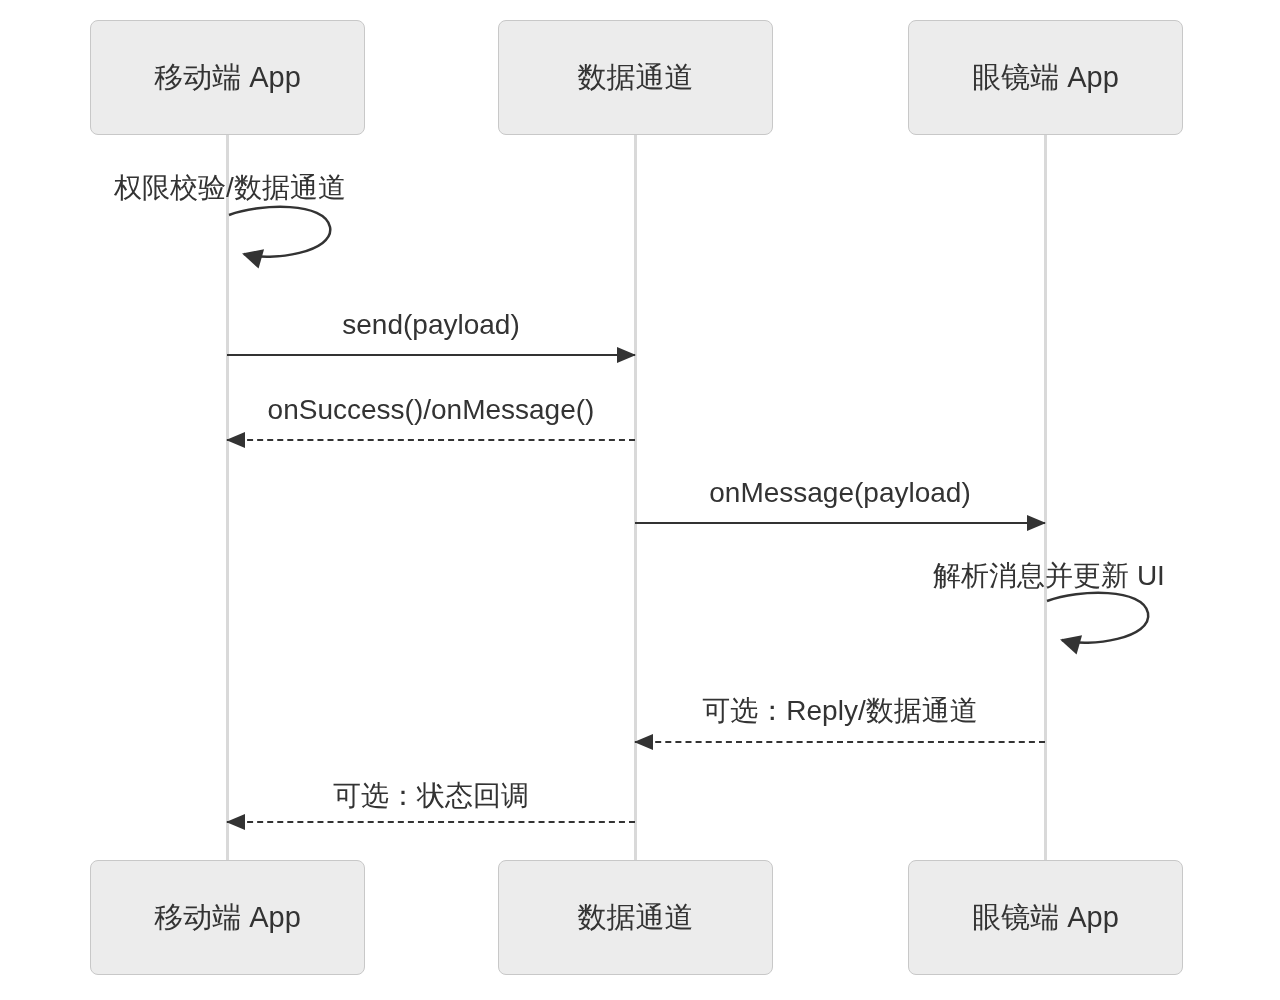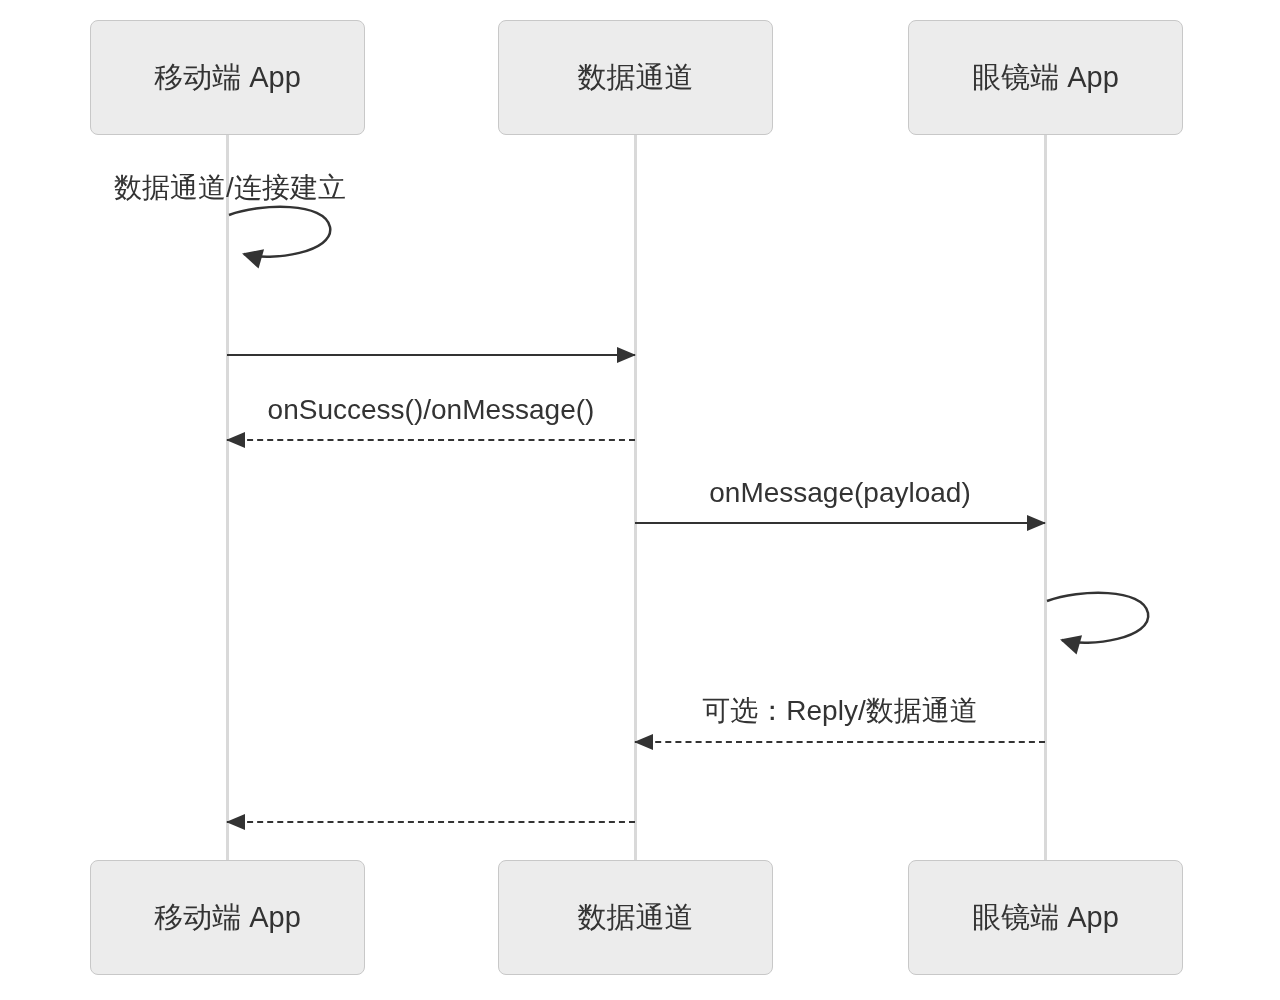--- a/index.html
+++ b/index.html
@@ -53,48 +53,51 @@
   <div class="actor" style="left:90px;top:20px">
     <span>移动端 App</span>
   </div>
   <div class="actor" style="left:498px;top:20px">
     <span>数据通道</span>
   </div>
   <div class="actor" style="left:908px;top:20px">
     <span>眼镜端 App</span>
   </div>
 
-  <div class="msg-label" style="left:230px;top:171px">数据通道/连接建立</div>
+  <div class="msg-label" style="left:230px;top:171px">权限校验/数据通道</div>
   <svg class="selfloop" style="left:227px;top:206px" width="130" height="62">
     <path d="M 2 9 C 35 -3 98 -4 103 21 C 108 46 45 56 17 48" fill="none" stroke="#333333" stroke-width="2.5" marker-end="url(#arrowM)"></path>
   </svg>
 
+  <div class="msg-label" style="left:431px;top:308px">send(payload)</div>
   <div class="line solid" style="left:227px;top:354px;width:408px">
     <div class="head-right"></div>
   </div>
 
   <div class="msg-label" style="left:431px;top:393px">onSuccess()/onMessage()</div>
   <div class="line dashed" style="left:227px;top:439px;width:408px">
     <div class="head-left"></div>
   </div>
 
   <div class="msg-label" style="left:840px;top:476px">onMessage(payload)</div>
   <div class="line solid" style="left:635px;top:522px;width:410px">
     <div class="head-right"></div>
   </div>
 
+  <div class="msg-label" style="left:1049px;top:559px">解析消息并更新 UI</div>
   <svg class="selfloop" style="left:1045px;top:592px" width="130" height="62">
     <path d="M 2 9 C 35 -3 98 -4 103 21 C 108 46 45 56 17 48" fill="none" stroke="#333333" stroke-width="2.5" marker-end="url(#arrowM)"></path>
   </svg>
 
   <div class="msg-label" style="left:840px;top:694px">可选：Reply/数据通道</div>
   <div class="line dashed" style="left:635px;top:741px;width:410px">
     <div class="head-left"></div>
   </div>
 
+  <div class="msg-label" style="left:431px;top:779px">可选：状态回调</div>
   <div class="line dashed" style="left:227px;top:821px;width:408px">
     <div class="head-left"></div>
   </div>
 
   <div class="actor" style="left:90px;top:860px">
     <span>移动端 App</span>
   </div>
   <div class="actor" style="left:498px;top:860px">
     <span>数据通道</span>
   </div>

